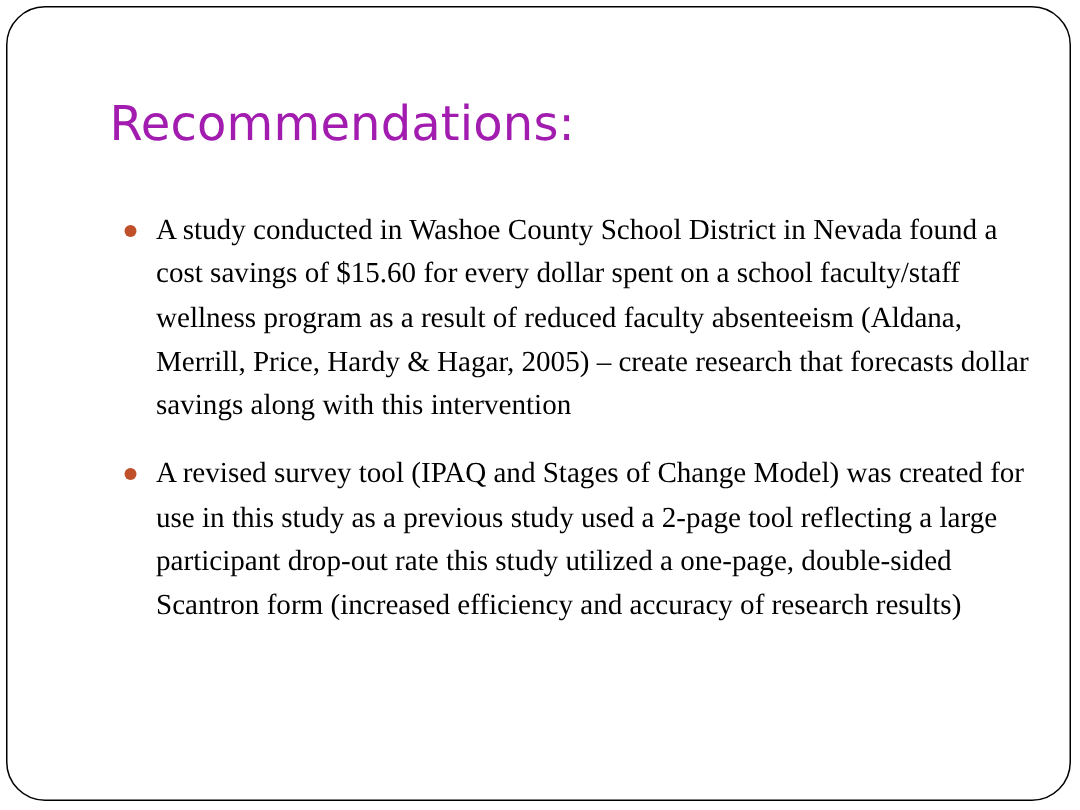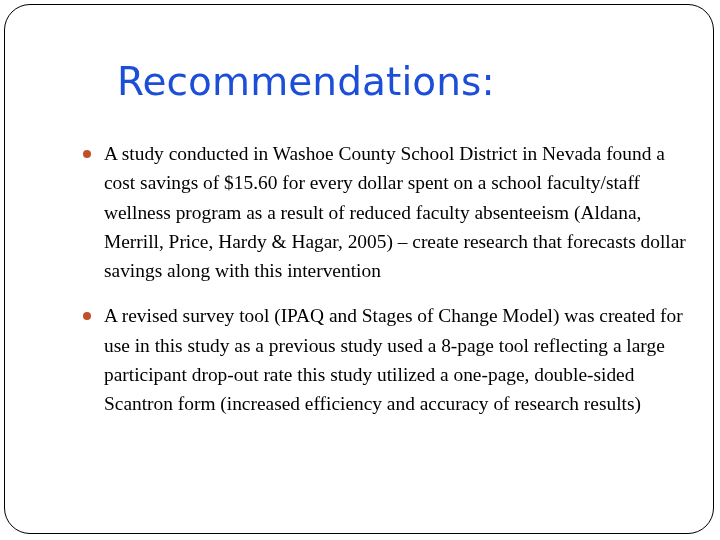--- a/index.html
+++ b/index.html
@@ -25,27 +25,26 @@
     border: 1.4px solid #000000;
     border-radius: 26px;
   }
 
   #slide-title {
     position: absolute;
     left: 68px;
     top: 58px;
     width: 600px;
     font-family: "DejaVu Sans", sans-serif;
-    font-size: 39px;
+    font-size: 32px;
     font-weight: 400;
-    color: #1d4ed8;
+    color: #a21caf;
     letter-spacing: 0.1px;
     line-height: 38px;
     white-space: nowrap;
-    margin-left: 44px;
   }
 
   #content-body {
     position: absolute;
     left: 74px;
     top: 118px;
     width: 612px;
   }
 
   ul.bullet-list {
@@ -93,19 +92,19 @@
   <div id="content-body">
     <ul class="bullet-list">
 
       <li class="bullet-item">
         <span class="bullet-dot"></span>
         <span class="bullet-text">A study conducted in Washoe County School District in Nevada found a cost savings of $15.60 for every dollar spent on a school faculty/staff wellness program as a result of reduced faculty absenteeism (Aldana, Merrill, Price, Hardy &amp; Hagar, 2005) – create research that forecasts dollar savings along with this intervention</span>
       </li>
 
       <li class="bullet-item">
         <span class="bullet-dot"></span>
-        <span class="bullet-text"> A revised survey tool (IPAQ and Stages of Change Model) was created for use in this study as a previous study used a 8-page tool reflecting a large participant drop-out rate this study utilized a one-page, double-sided Scantron form (increased efficiency and accuracy of research results)</span>
+        <span class="bullet-text"> A revised survey tool (IPAQ and Stages of Change Model) was created for use in this study as a previous study used a 2-page tool reflecting a large participant drop-out rate this study utilized a one-page, double-sided Scantron form (increased efficiency and accuracy of research results)</span>
       </li>
 
     </ul>
   </div>
 
 </div>
 
 </body></html>

